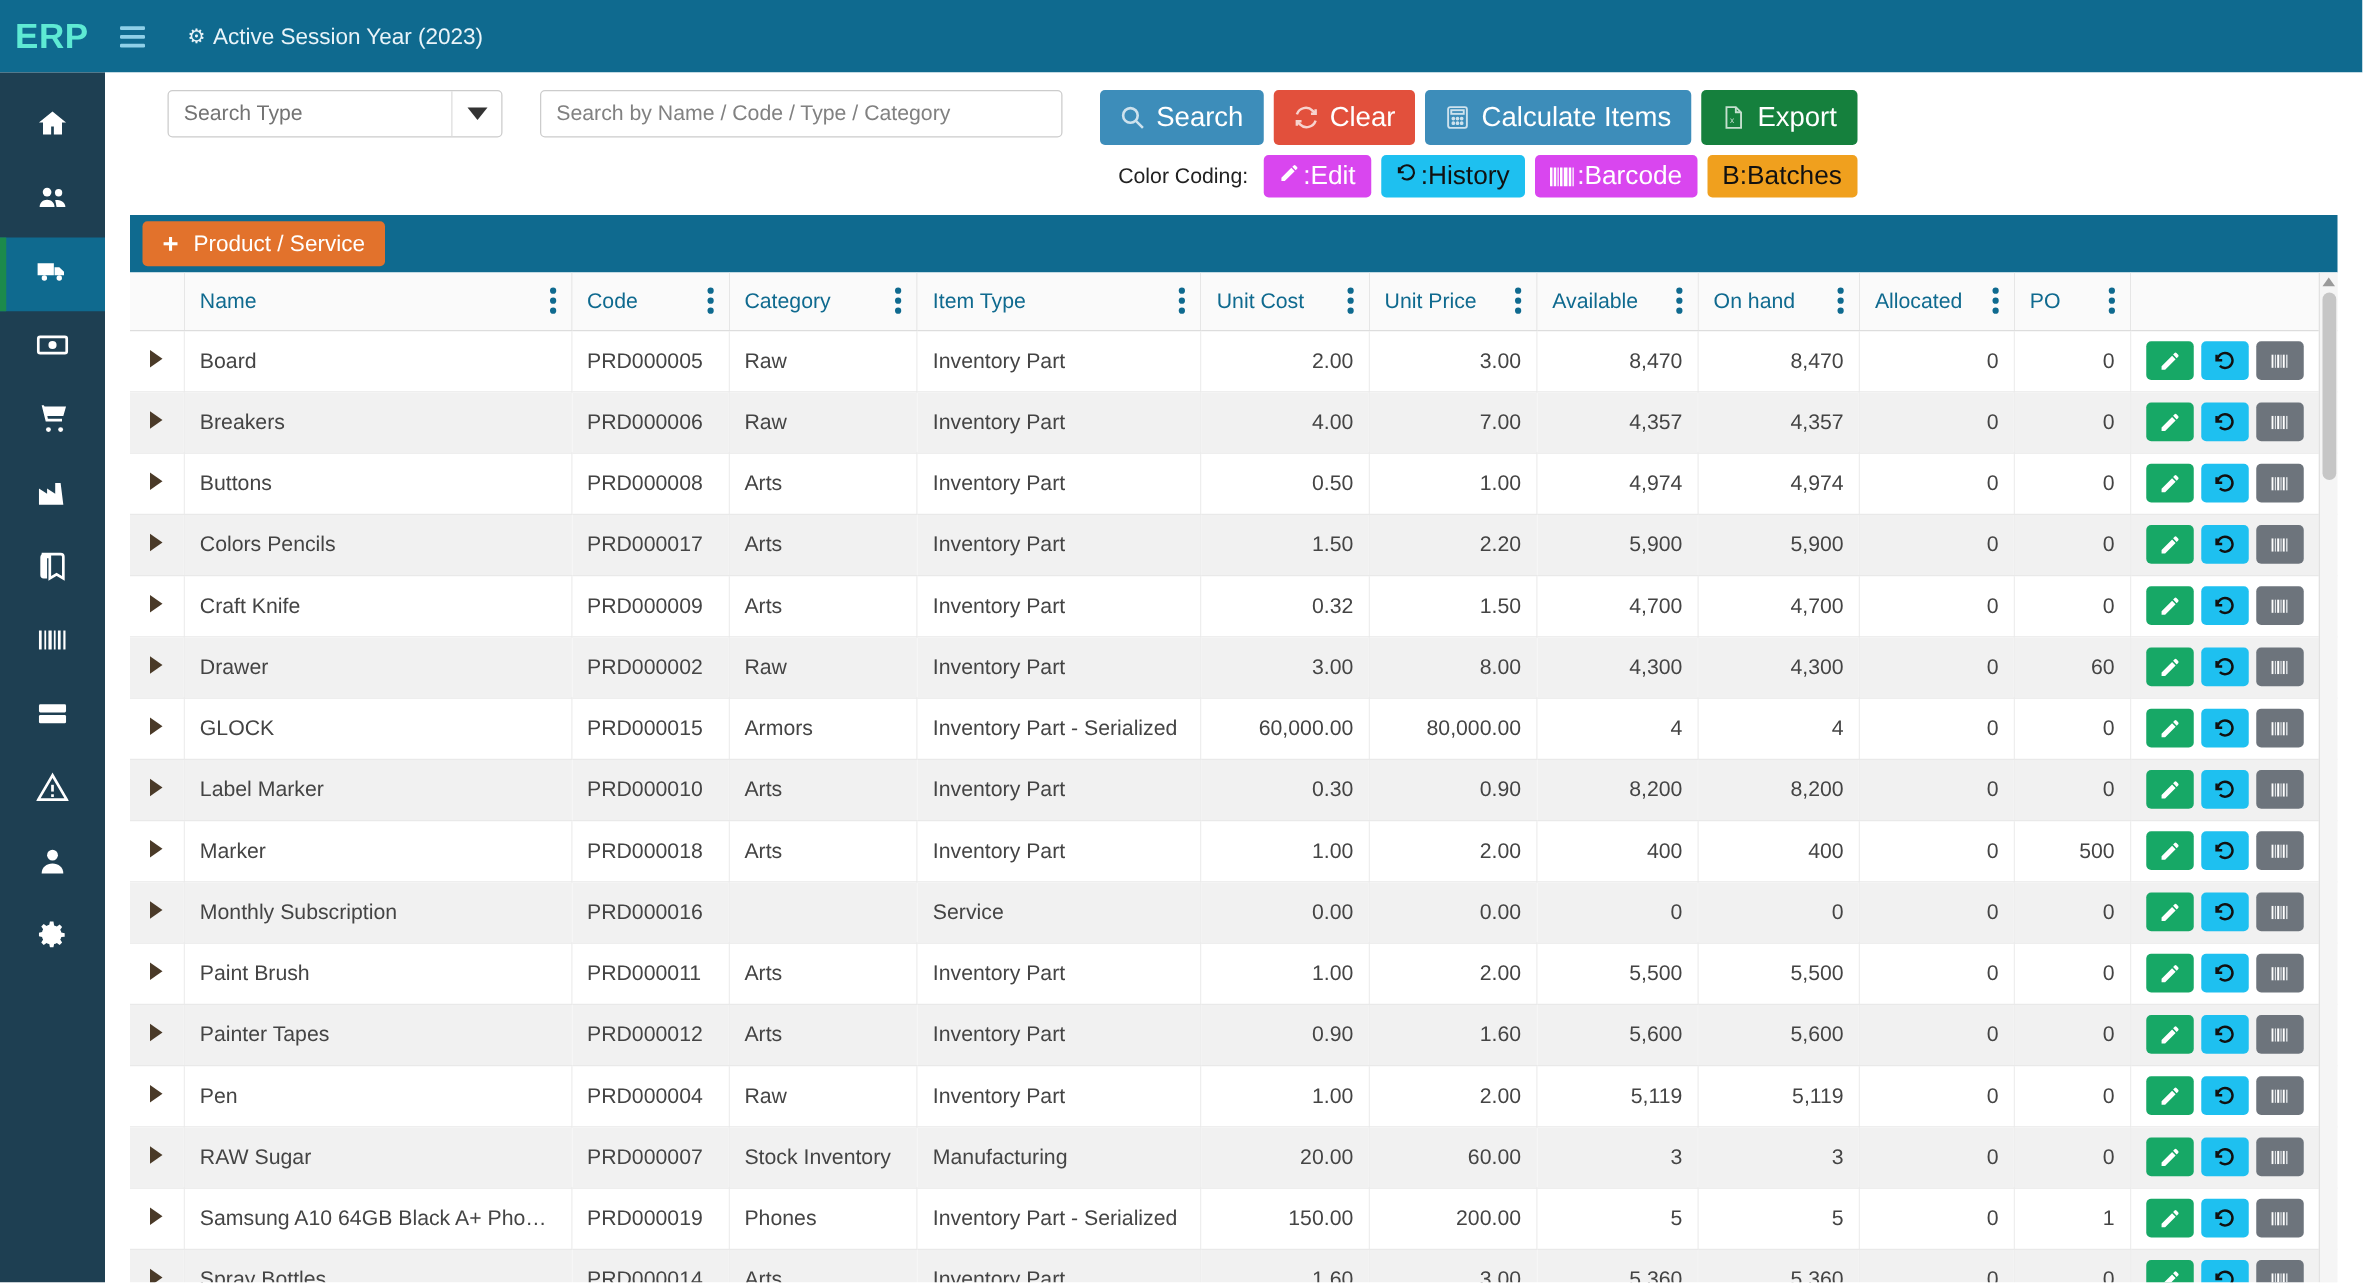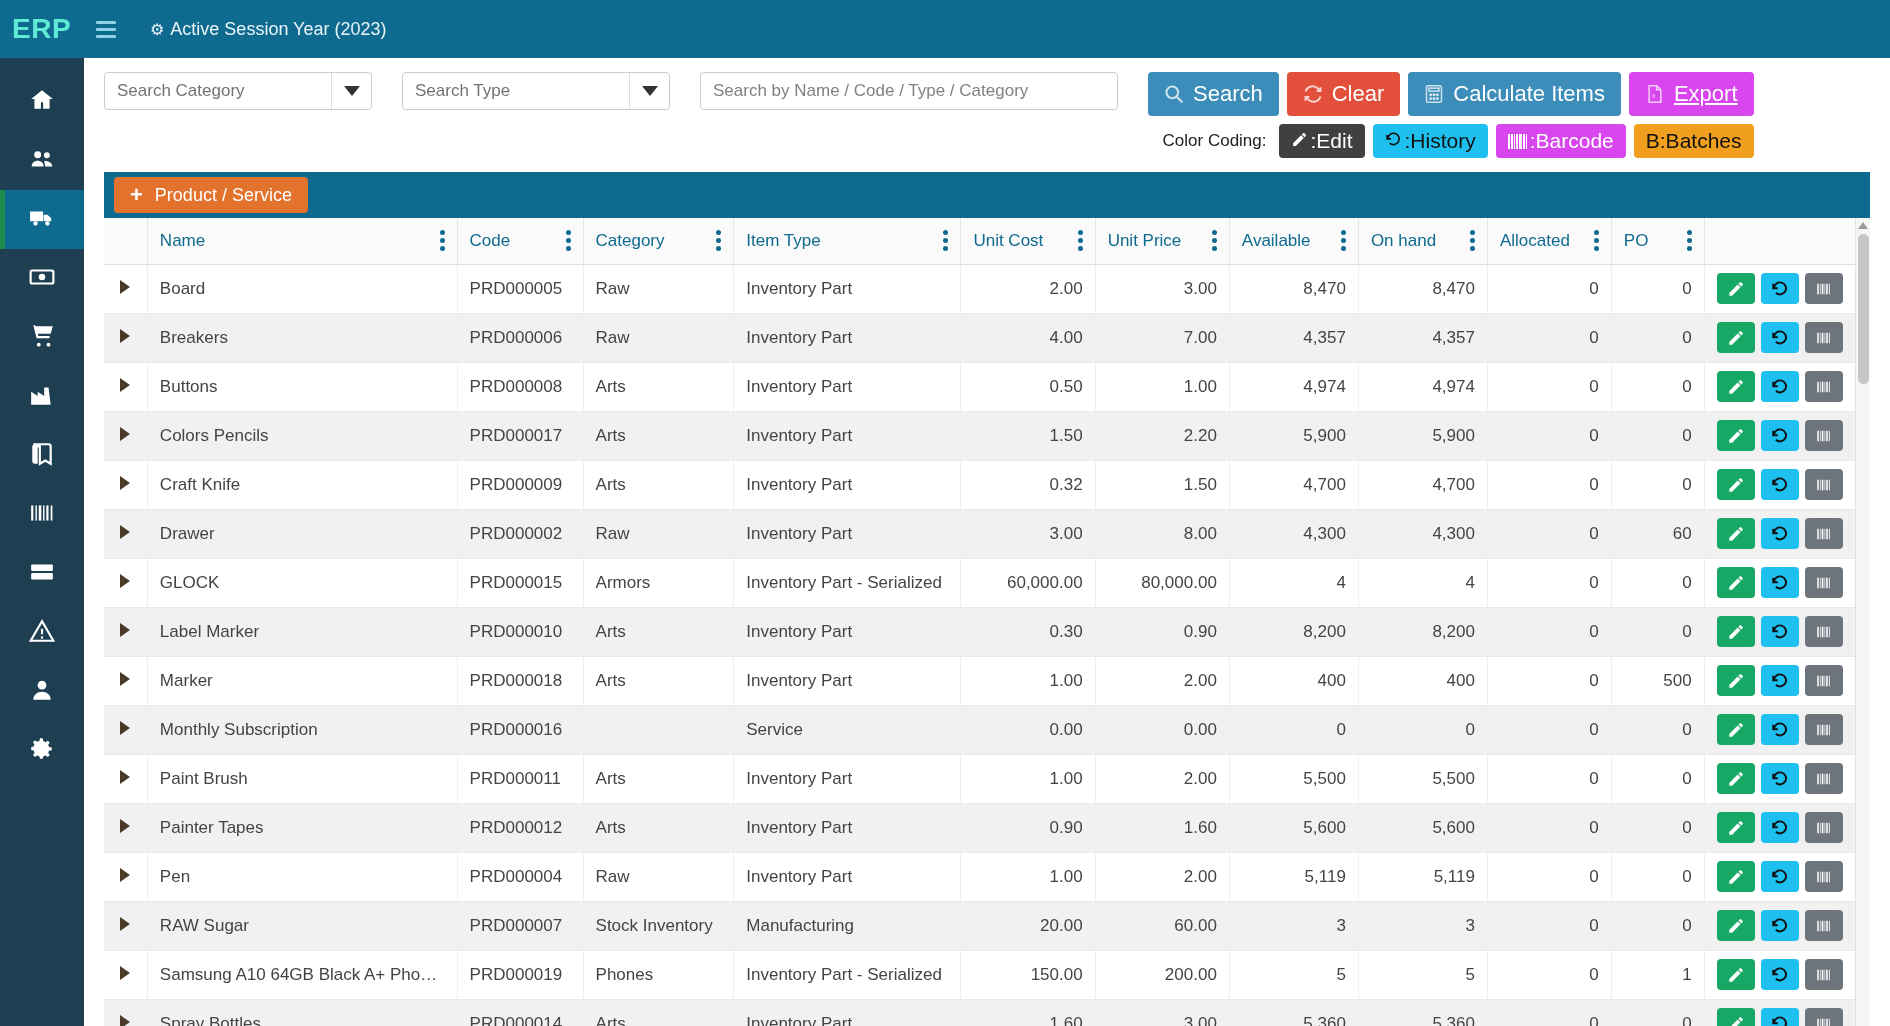--- a/index.html
+++ b/index.html
@@ -88,29 +88,29 @@
   .btn {
     height: 44px; border: none; border-radius: 4px; color: #fff;
     font-size: 22px; display: flex; align-items: center; gap: 9px;
     padding: 0 16px; cursor: pointer; font-family: "Liberation Sans", sans-serif;
     white-space: nowrap;
   }
   .btn .bicon { opacity: .75; display: flex; align-items: center; }
   .btn-search { background: #3d8dba; }
   .btn-clear  { background: #e2503c; }
   .btn-calc   { background: #3d8dba; }
-  .btn-export { background: #d946ef; text-decoration: underline; }
+  .btn-export { background: #15803d; }
 
   .legend-row { display: flex; align-items: center; gap: 8px; margin-top: 8px; }
   .legend-label { font-size: 17px; color: #222; margin-right: 4px; white-space: nowrap; }
   .chip {
     height: 34px; border-radius: 4px; display: flex; align-items: center;
     gap: 3px; padding: 0 12px; font-size: 21px; color: #fff; white-space: nowrap; cursor: pointer;
   }
-  .chip-edit    { background: #404040; }
+  .chip-edit    { background: #d946ef; }
   .chip-history { background: #1ec0f0; color: #111; }
   .chip-barcode { background: #d946ef; }
   .chip-batches { background: #f0a01e; color: #111; }
 
   
   .panel { margin: 6px 20px 0 20px; flex: 1 1 auto; min-height: 0; display: flex; flex-direction: column; }
   .panel-head {
     background: #0f6a8f; height: 46px; display: flex; align-items: center; padding: 0 10px;
     flex: 0 0 46px;
   }
@@ -296,24 +296,20 @@
           <svg viewBox="0 0 24 24">
               <path d="M12 8.2a3.8 3.8 0 1 0 0 7.6 3.8 3.8 0 0 0 0-7.6zm9 5.1v-2.6l-2.5-.5a6.8 6.8 0 0 0-.8-2l1.4-2.1-1.8-1.8-2.1 1.4a6.8 6.8 0 0 0-2-.8L12.7 2h-2.6l-.5 2.5a6.8 6.8 0 0 0-2 .8L5.5 3.9 3.7 5.7l1.4 2.1a6.8 6.8 0 0 0-.8 2L2 10.3v2.6l2.3.5a6.8 6.8 0 0 0 .8 2l-1.4 2.1 1.8 1.8 2.1-1.4a6.8 6.8 0 0 0 2 .8l.5 2.3h2.6l.5-2.3a6.8 6.8 0 0 0 2-.8l2.1 1.4 1.8-1.8-1.4-2.1a6.8 6.8 0 0 0 .8-2z"></path>
             </svg>
         </span>
       </div>
     </div>
 
     <div class="main">
 
       <div class="toolbar">
-        <div class="select-box">
-          <span>Search Category</span>
-          <span class="sel-caret"></span>
-        </div>
         <div class="gap"></div>
         <div class="select-box">
           <span>Search Type</span>
           <span class="sel-caret"></span>
         </div>
         <div class="gap"></div>
         <input class="search-input" type="text" placeholder="Search by Name / Code / Type / Category" style="">
 
         <div class="btn-area">
           <div class="btn-row">

